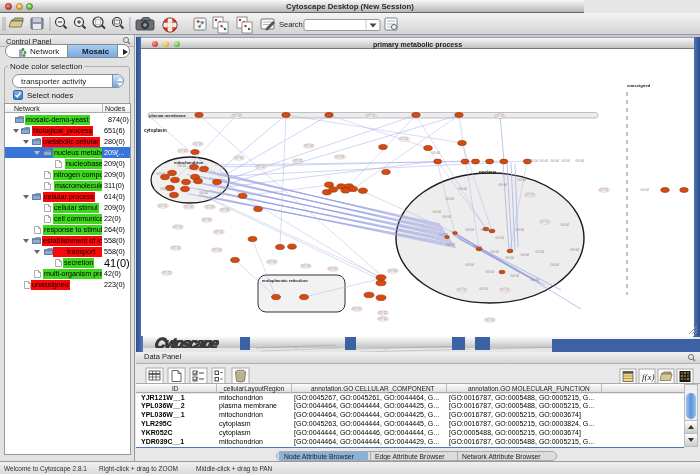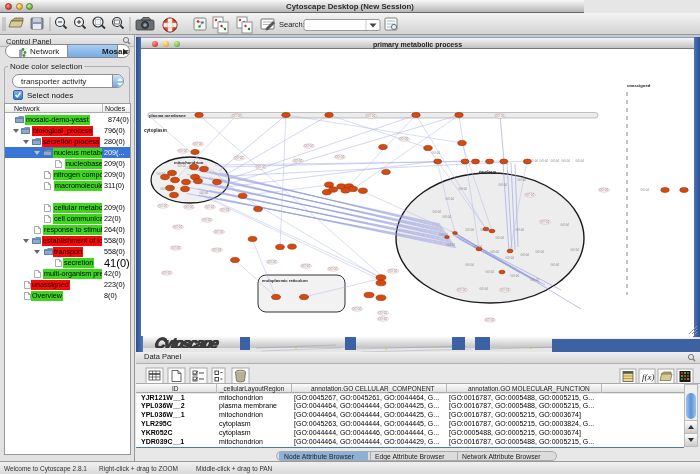--- a/index.html
+++ b/index.html
@@ -124,21 +124,21 @@
     <div class="abs" style="left:111px;top:0;width:1px;height:14px;background:#8a8a8a;"></div>
     <svg width="8" height="9" viewBox="0 0 8 9" class="abs" style="left:13px;top:2.5px">
           <circle cx="4" cy="1.5" r="1.4" fill="#2f9e2f"></circle>
           <circle cx="6" cy="4.5" r="1.4" fill="#2f9e2f"></circle>
           <circle cx="5" cy="7.5" r="1.4" fill="#2f9e2f"></circle>
           <line x1="4" y1="1.5" x2="6" y2="4.5" stroke="#888" stroke-width="0.6"></line>
           <line x1="6" y1="4.5" x2="5" y2="7.5" stroke="#888" stroke-width="0.6"></line>
           <rect x="0.5" y="2" width="2.6" height="6.5" fill="#9a9ad0" stroke="#666" stroke-width="0.4"></rect>
         </svg>
     <div class="abs" style="left:24px;top:2px;font-size:8px;color:#222;">Network</div>
-    <div class="abs" style="left:76px;top:2px;font-size:8px;font-weight:bold;color:#1a1a1a;margin-left:20px;">Mosaic</div>
+    <div class="abs" style="left:76px;top:2px;font-size:8px;font-weight:bold;color:#1a1a1a;">Mosaic</div>
     <div class="abs" style="left:117px;top:3.5px;width:0;height:0;border-top:3.5px solid transparent;border-bottom:3.5px solid transparent;border-left:5px solid #222;"></div>
   </div>
 
   <div class="abs" style="left:4px;top:31px;width:126px;height:40px;border:1px solid #b0b0b0;border-radius:3px;"></div>
   <div class="abs" style="left:8px;top:26.5px;background:#e2e2e2;padding:0 2px;font-size:8px;color:#222;">Node color selection</div>
 
   <div class="abs" style="left:12px;top:39px;width:112px;height:14px;background:#fff;border:1px solid #8e8e8e;border-radius:7px;overflow:hidden;">
     <div class="abs" style="left:8px;top:2px;font-size:8px;color:#222;">transporter activity</div>
     <div class="abs" style="left:99px;top:0;width:13px;height:14px;background:linear-gradient(#cfe5fb,#5f9ddd);border-left:1px solid #8e8e8e;">
       <div class="abs" style="left:3.5px;top:2.5px;width:0;height:0;border-left:3px solid transparent;border-right:3px solid transparent;border-bottom:3.5px solid #fff;"></div>
@@ -172,31 +172,31 @@
           </div>
           <div style="position:absolute;left:0;top:11px;width:127px;height:11px;">
             <div style="position:absolute;left:8px;top:3.5px;width:0;height:0;border-left:3px solid transparent;border-right:3px solid transparent;border-top:4px solid #666;"></div>
             <div style="position:absolute;left:16px;top:1.5px;line-height:0;font-size:0;">
               <svg width="9" height="7" viewBox="0 0 9 7" style="display:block">
                 <path d="M0.5 1.5 L3 1.5 L3.8 0.6 L8.5 0.6 L8.5 6.4 L0.5 6.4 Z" fill="#7693bd" stroke="#4a6a94" stroke-width="0.6"></path>
                 <rect x="0.5" y="2.2" width="8" height="4.2" fill="#8fa9cd" stroke="#4a6a94" stroke-width="0.6"></rect>
               </svg>
             </div>
             <div style="position:absolute;left:27px;top:0.5px;max-width:70px;overflow:hidden;white-space:nowrap;background:#fb0707;color:#000;font-size:7.2px;line-height:10px;padding:0 1px;">biological_process</div>
-            <div style="position:absolute;left:99px;top:0.5px;color:#000;font-size:7.2px;line-height:10px;white-space:nowrap;">796(0)</div>
+            <div style="position:absolute;left:99px;top:0.5px;color:#000;font-size:7.2px;line-height:10px;white-space:nowrap;">651(6)</div>
           </div>
           <div style="position:absolute;left:0;top:22px;width:127px;height:11px;">
             <div style="position:absolute;left:18px;top:3.5px;width:0;height:0;border-left:3px solid transparent;border-right:3px solid transparent;border-top:4px solid #666;"></div>
             <div style="position:absolute;left:27px;top:1.5px;line-height:0;font-size:0;">
               <svg width="9" height="7" viewBox="0 0 9 7" style="display:block">
                 <path d="M0.5 1.5 L3 1.5 L3.8 0.6 L8.5 0.6 L8.5 6.4 L0.5 6.4 Z" fill="#7693bd" stroke="#4a6a94" stroke-width="0.6"></path>
                 <rect x="0.5" y="2.2" width="8" height="4.2" fill="#8fa9cd" stroke="#4a6a94" stroke-width="0.6"></rect>
               </svg>
             </div>
-            <div style="position:absolute;left:37px;top:0.5px;max-width:60px;overflow:hidden;white-space:nowrap;background:#fb0707;color:#000;font-size:7.2px;line-height:10px;padding:0 1px;">secretion process</div>
+            <div style="position:absolute;left:37px;top:0.5px;max-width:60px;overflow:hidden;white-space:nowrap;background:#fb0707;color:#000;font-size:7.2px;line-height:10px;padding:0 1px;">metabolic cellular</div>
             <div style="position:absolute;left:99px;top:0.5px;color:#000;font-size:7.2px;line-height:10px;white-space:nowrap;">280(0)</div>
           </div>
           <div style="position:absolute;left:0;top:33px;width:127px;height:11px;background:#3875d6;">
             <div style="position:absolute;left:29px;top:3.5px;width:0;height:0;border-left:3px solid transparent;border-right:3px solid transparent;border-top:4px solid #c8c0b0;"></div>
             <div style="position:absolute;left:38px;top:1.5px;line-height:0;font-size:0;">
               <svg width="9" height="7" viewBox="0 0 9 7" style="display:block">
                 <path d="M0.5 1.5 L3 1.5 L3.8 0.6 L8.5 0.6 L8.5 6.4 L0.5 6.4 Z" fill="#7693bd" stroke="#4a6a94" stroke-width="0.6"></path>
                 <rect x="0.5" y="2.2" width="8" height="4.2" fill="#8fa9cd" stroke="#4a6a94" stroke-width="0.6"></rect>
               </svg>
             </div>
@@ -226,28 +226,39 @@
           <div style="position:absolute;left:0;top:66px;width:127px;height:11px;">
             <div style="position:absolute;left:39px;top:1.5px;line-height:0;font-size:0;">
               <svg width="7" height="8" viewBox="0 0 7 8" style="display:block">
                 <path d="M0.5 0.5 L4.5 0.5 L6.5 2.5 L6.5 7.5 L0.5 7.5 Z" fill="#ffffff" stroke="#8a8a8a" stroke-width="0.7"></path>
                 <path d="M4.5 0.5 L4.5 2.5 L6.5 2.5" fill="none" stroke="#8a8a8a" stroke-width="0.7"></path>
               </svg>
             </div>
             <div style="position:absolute;left:49px;top:0.5px;max-width:48px;overflow:hidden;white-space:nowrap;background:#3fd61e;color:#000;font-size:7.2px;line-height:10px;padding:0 1px;">macromolecule</div>
             <div style="position:absolute;left:99px;top:0.5px;color:#000;font-size:7.2px;line-height:10px;white-space:nowrap;">311(0)</div>
           </div>
+          <div style="position:absolute;left:0;top:77px;width:127px;height:11px;">
+            <div style="position:absolute;left:18px;top:3.5px;width:0;height:0;border-left:3px solid transparent;border-right:3px solid transparent;border-top:4px solid #666;"></div>
+            <div style="position:absolute;left:27px;top:1.5px;line-height:0;font-size:0;">
+              <svg width="9" height="7" viewBox="0 0 9 7" style="display:block">
+                <path d="M0.5 1.5 L3 1.5 L3.8 0.6 L8.5 0.6 L8.5 6.4 L0.5 6.4 Z" fill="#7693bd" stroke="#4a6a94" stroke-width="0.6"></path>
+                <rect x="0.5" y="2.2" width="8" height="4.2" fill="#8fa9cd" stroke="#4a6a94" stroke-width="0.6"></rect>
+              </svg>
+            </div>
+            <div style="position:absolute;left:38px;top:0.5px;max-width:59px;overflow:hidden;white-space:nowrap;background:#fb0707;color:#000;font-size:7.2px;line-height:10px;padding:0 1px;">cellular process</div>
+            <div style="position:absolute;left:99px;top:0.5px;color:#000;font-size:7.2px;line-height:10px;white-space:nowrap;">614(0)</div>
+          </div>
           <div style="position:absolute;left:0;top:88px;width:127px;height:11px;">
             <div style="position:absolute;left:39px;top:1.5px;line-height:0;font-size:0;">
               <svg width="7" height="8" viewBox="0 0 7 8" style="display:block">
                 <path d="M0.5 0.5 L4.5 0.5 L6.5 2.5 L6.5 7.5 L0.5 7.5 Z" fill="#ffffff" stroke="#8a8a8a" stroke-width="0.7"></path>
                 <path d="M4.5 0.5 L4.5 2.5 L6.5 2.5" fill="none" stroke="#8a8a8a" stroke-width="0.7"></path>
               </svg>
             </div>
-            <div style="position:absolute;left:48px;top:0.5px;max-width:49px;overflow:hidden;white-space:nowrap;background:#3fd61e;color:#000;font-size:7.2px;line-height:10px;padding:0 1px;">cellular metabo</div>
+            <div style="position:absolute;left:48px;top:0.5px;max-width:49px;overflow:hidden;white-space:nowrap;background:#3fd61e;color:#000;font-size:7.2px;line-height:10px;padding:0 1px;">cellular stimul</div>
             <div style="position:absolute;left:99px;top:0.5px;color:#000;font-size:7.2px;line-height:10px;white-space:nowrap;">209(0)</div>
           </div>
           <div style="position:absolute;left:0;top:99px;width:127px;height:11px;">
             <div style="position:absolute;left:39px;top:1.5px;line-height:0;font-size:0;">
               <svg width="7" height="8" viewBox="0 0 7 8" style="display:block">
                 <path d="M0.5 0.5 L4.5 0.5 L6.5 2.5 L6.5 7.5 L0.5 7.5 Z" fill="#ffffff" stroke="#8a8a8a" stroke-width="0.7"></path>
                 <path d="M4.5 0.5 L4.5 2.5 L6.5 2.5" fill="none" stroke="#8a8a8a" stroke-width="0.7"></path>
               </svg>
             </div>
             <div style="position:absolute;left:48px;top:0.5px;max-width:49px;overflow:hidden;white-space:nowrap;background:#3fd61e;color:#000;font-size:7.2px;line-height:10px;padding:0 1px;">cell communicat</div>
@@ -275,21 +286,21 @@
             <div style="position:absolute;left:99px;top:0.5px;color:#000;font-size:7.2px;line-height:10px;white-space:nowrap;">558(0)</div>
           </div>
           <div style="position:absolute;left:0;top:132px;width:127px;height:11px;">
             <div style="position:absolute;left:29px;top:3.5px;width:0;height:0;border-left:3px solid transparent;border-right:3px solid transparent;border-top:4px solid #666;"></div>
             <div style="position:absolute;left:39px;top:1.5px;line-height:0;font-size:0;">
               <svg width="9" height="7" viewBox="0 0 9 7" style="display:block">
                 <path d="M0.5 1.5 L3 1.5 L3.8 0.6 L8.5 0.6 L8.5 6.4 L0.5 6.4 Z" fill="#7693bd" stroke="#4a6a94" stroke-width="0.6"></path>
                 <rect x="0.5" y="2.2" width="8" height="4.2" fill="#8fa9cd" stroke="#4a6a94" stroke-width="0.6"></rect>
               </svg>
             </div>
-            <div style="position:absolute;left:48px;top:0.5px;max-width:49px;overflow:hidden;white-space:nowrap;background:#fb0707;color:#000;font-size:7.2px;line-height:10px;padding:0 1px;">transport</div>
+            <div style="position:absolute;left:48px;top:0.5px;max-width:49px;overflow:hidden;white-space:nowrap;background:#fb0707;color:#000;font-size:7.2px;line-height:10px;padding:0 14px;">transport</div>
             <div style="position:absolute;left:99px;top:0.5px;color:#000;font-size:7.2px;line-height:10px;white-space:nowrap;">558(0)</div>
           </div>
           <div style="position:absolute;left:0;top:143px;width:127px;height:11px;text-align:right;">
             <div style="position:absolute;left:50px;top:1.5px;line-height:0;font-size:0;">
               <svg width="7" height="8" viewBox="0 0 7 8" style="display:block">
                 <path d="M0.5 0.5 L4.5 0.5 L6.5 2.5 L6.5 7.5 L0.5 7.5 Z" fill="#ffffff" stroke="#8a8a8a" stroke-width="0.7"></path>
                 <path d="M4.5 0.5 L4.5 2.5 L6.5 2.5" fill="none" stroke="#8a8a8a" stroke-width="0.7"></path>
               </svg>
             </div>
             <div style="position:absolute;left:58px;top:0.5px;max-width:39px;overflow:hidden;white-space:nowrap;background:#3fd61e;color:#000;font-size:7.2px;line-height:10px;padding:0 1px;">secretion</div>
@@ -307,30 +318,20 @@
           </div>
           <div style="position:absolute;left:0;top:165px;width:127px;height:11px;">
             <div style="position:absolute;left:19px;top:1.5px;line-height:0;font-size:0;">
               <svg width="7" height="8" viewBox="0 0 7 8" style="display:block">
                 <path d="M0.5 0.5 L4.5 0.5 L6.5 2.5 L6.5 7.5 L0.5 7.5 Z" fill="#ffffff" stroke="#8a8a8a" stroke-width="0.7"></path>
                 <path d="M4.5 0.5 L4.5 2.5 L6.5 2.5" fill="none" stroke="#8a8a8a" stroke-width="0.7"></path>
               </svg>
             </div>
             <div style="position:absolute;left:26px;top:0.5px;max-width:71px;overflow:hidden;white-space:nowrap;background:#fb0707;color:#000;font-size:7.2px;line-height:10px;padding:0 1px;">unassigned</div>
             <div style="position:absolute;left:99px;top:0.5px;color:#000;font-size:7.2px;line-height:10px;white-space:nowrap;">223(0)</div>
-          </div>
-          <div style="position:absolute;left:0;top:176px;width:127px;height:11px;">
-            <div style="position:absolute;left:19px;top:1.5px;line-height:0;font-size:0;">
-              <svg width="7" height="8" viewBox="0 0 7 8" style="display:block">
-                <path d="M0.5 0.5 L4.5 0.5 L6.5 2.5 L6.5 7.5 L0.5 7.5 Z" fill="#ffffff" stroke="#8a8a8a" stroke-width="0.7"></path>
-                <path d="M4.5 0.5 L4.5 2.5 L6.5 2.5" fill="none" stroke="#8a8a8a" stroke-width="0.7"></path>
-              </svg>
-            </div>
-            <div style="position:absolute;left:26px;top:0.5px;max-width:71px;overflow:hidden;white-space:nowrap;background:#3fd61e;color:#000;font-size:7.2px;line-height:10px;padding:0 1px;">Overview</div>
-            <div style="position:absolute;left:99px;top:0.5px;color:#000;font-size:7.2px;line-height:10px;white-space:nowrap;">8(0)</div>
           </div>
     </div>
   </div>
 </div>
 
 <div class="abs" style="left:136px;top:35px;width:564px;height:317px;background:#c9c9c9;">
 
   <div class="abs" style="left:7px;top:301px;width:557px;height:16px;background:#e6e6e6;"></div>
   <div class="abs" style="left:5px;top:301px;width:553px;height:12px;background:linear-gradient(#ffffff,#c2c2c2);"></div>
 

